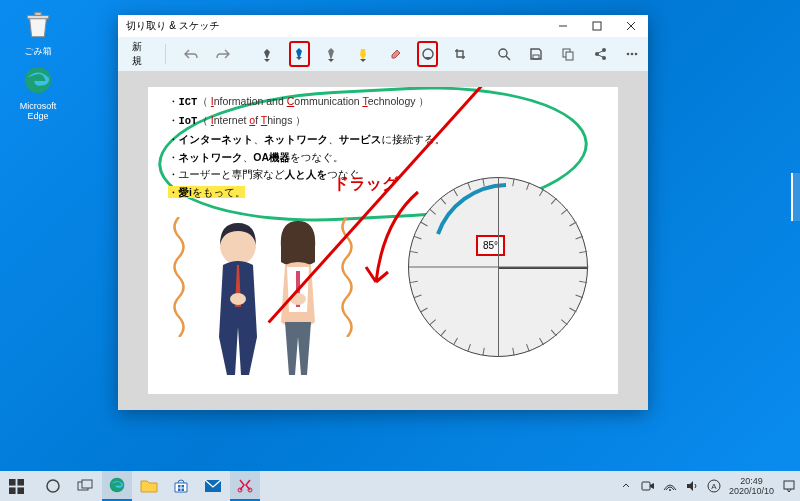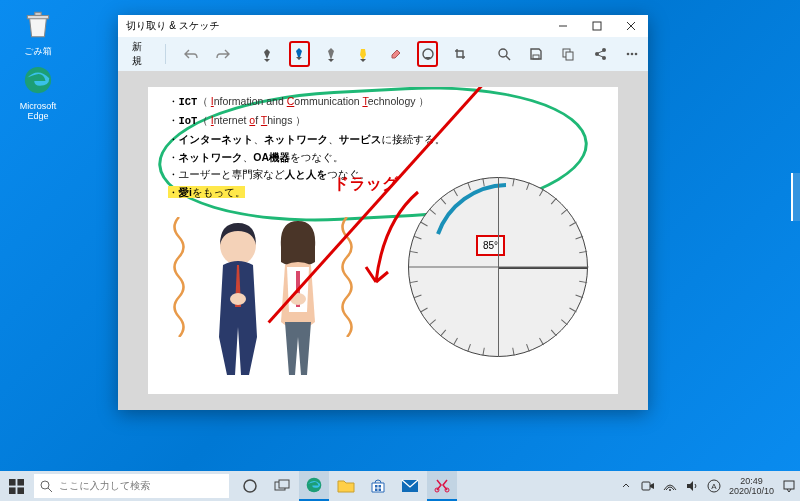--- a/index.html
+++ b/index.html
@@ -300,27 +300,20 @@
 
 <div class="taskbar">
   <div class="start">
     <svg width="15" height="15" viewBox="0 0 16 16">
         <rect x="0" y="0" width="7" height="7" fill="#333"></rect>
         <rect x="9" y="0" width="7" height="7" fill="#333"></rect>
         <rect x="0" y="9" width="7" height="7" fill="#333"></rect>
         <rect x="9" y="9" width="7" height="7" fill="#333"></rect>
       </svg>
   </div>
-  <div class="search">
-    <svg width="13" height="13">
-        <circle cx="5" cy="5" r="4" fill="none" stroke="#666"></circle>
-        <line x1="8" y1="8" x2="12" y2="12" stroke="#666"></line>
-      </svg>
-    <span>ここに入力して検索</span>
-  </div>
   <div class="tb-icons">
     <div class="tb-icon">
         <svg width="16" height="16">
           <circle cx="8" cy="8" r="6" fill="none" stroke="#444" stroke-width="1.5"></circle>
         </svg>
       </div>
     <div class="tb-icon">
         <svg width="16" height="14">
           <rect x="1" y="3" width="10" height="8" fill="none" stroke="#444"></rect>
           <rect x="5" y="1" width="10" height="8" fill="#d9e4ee" stroke="#444"></rect>

